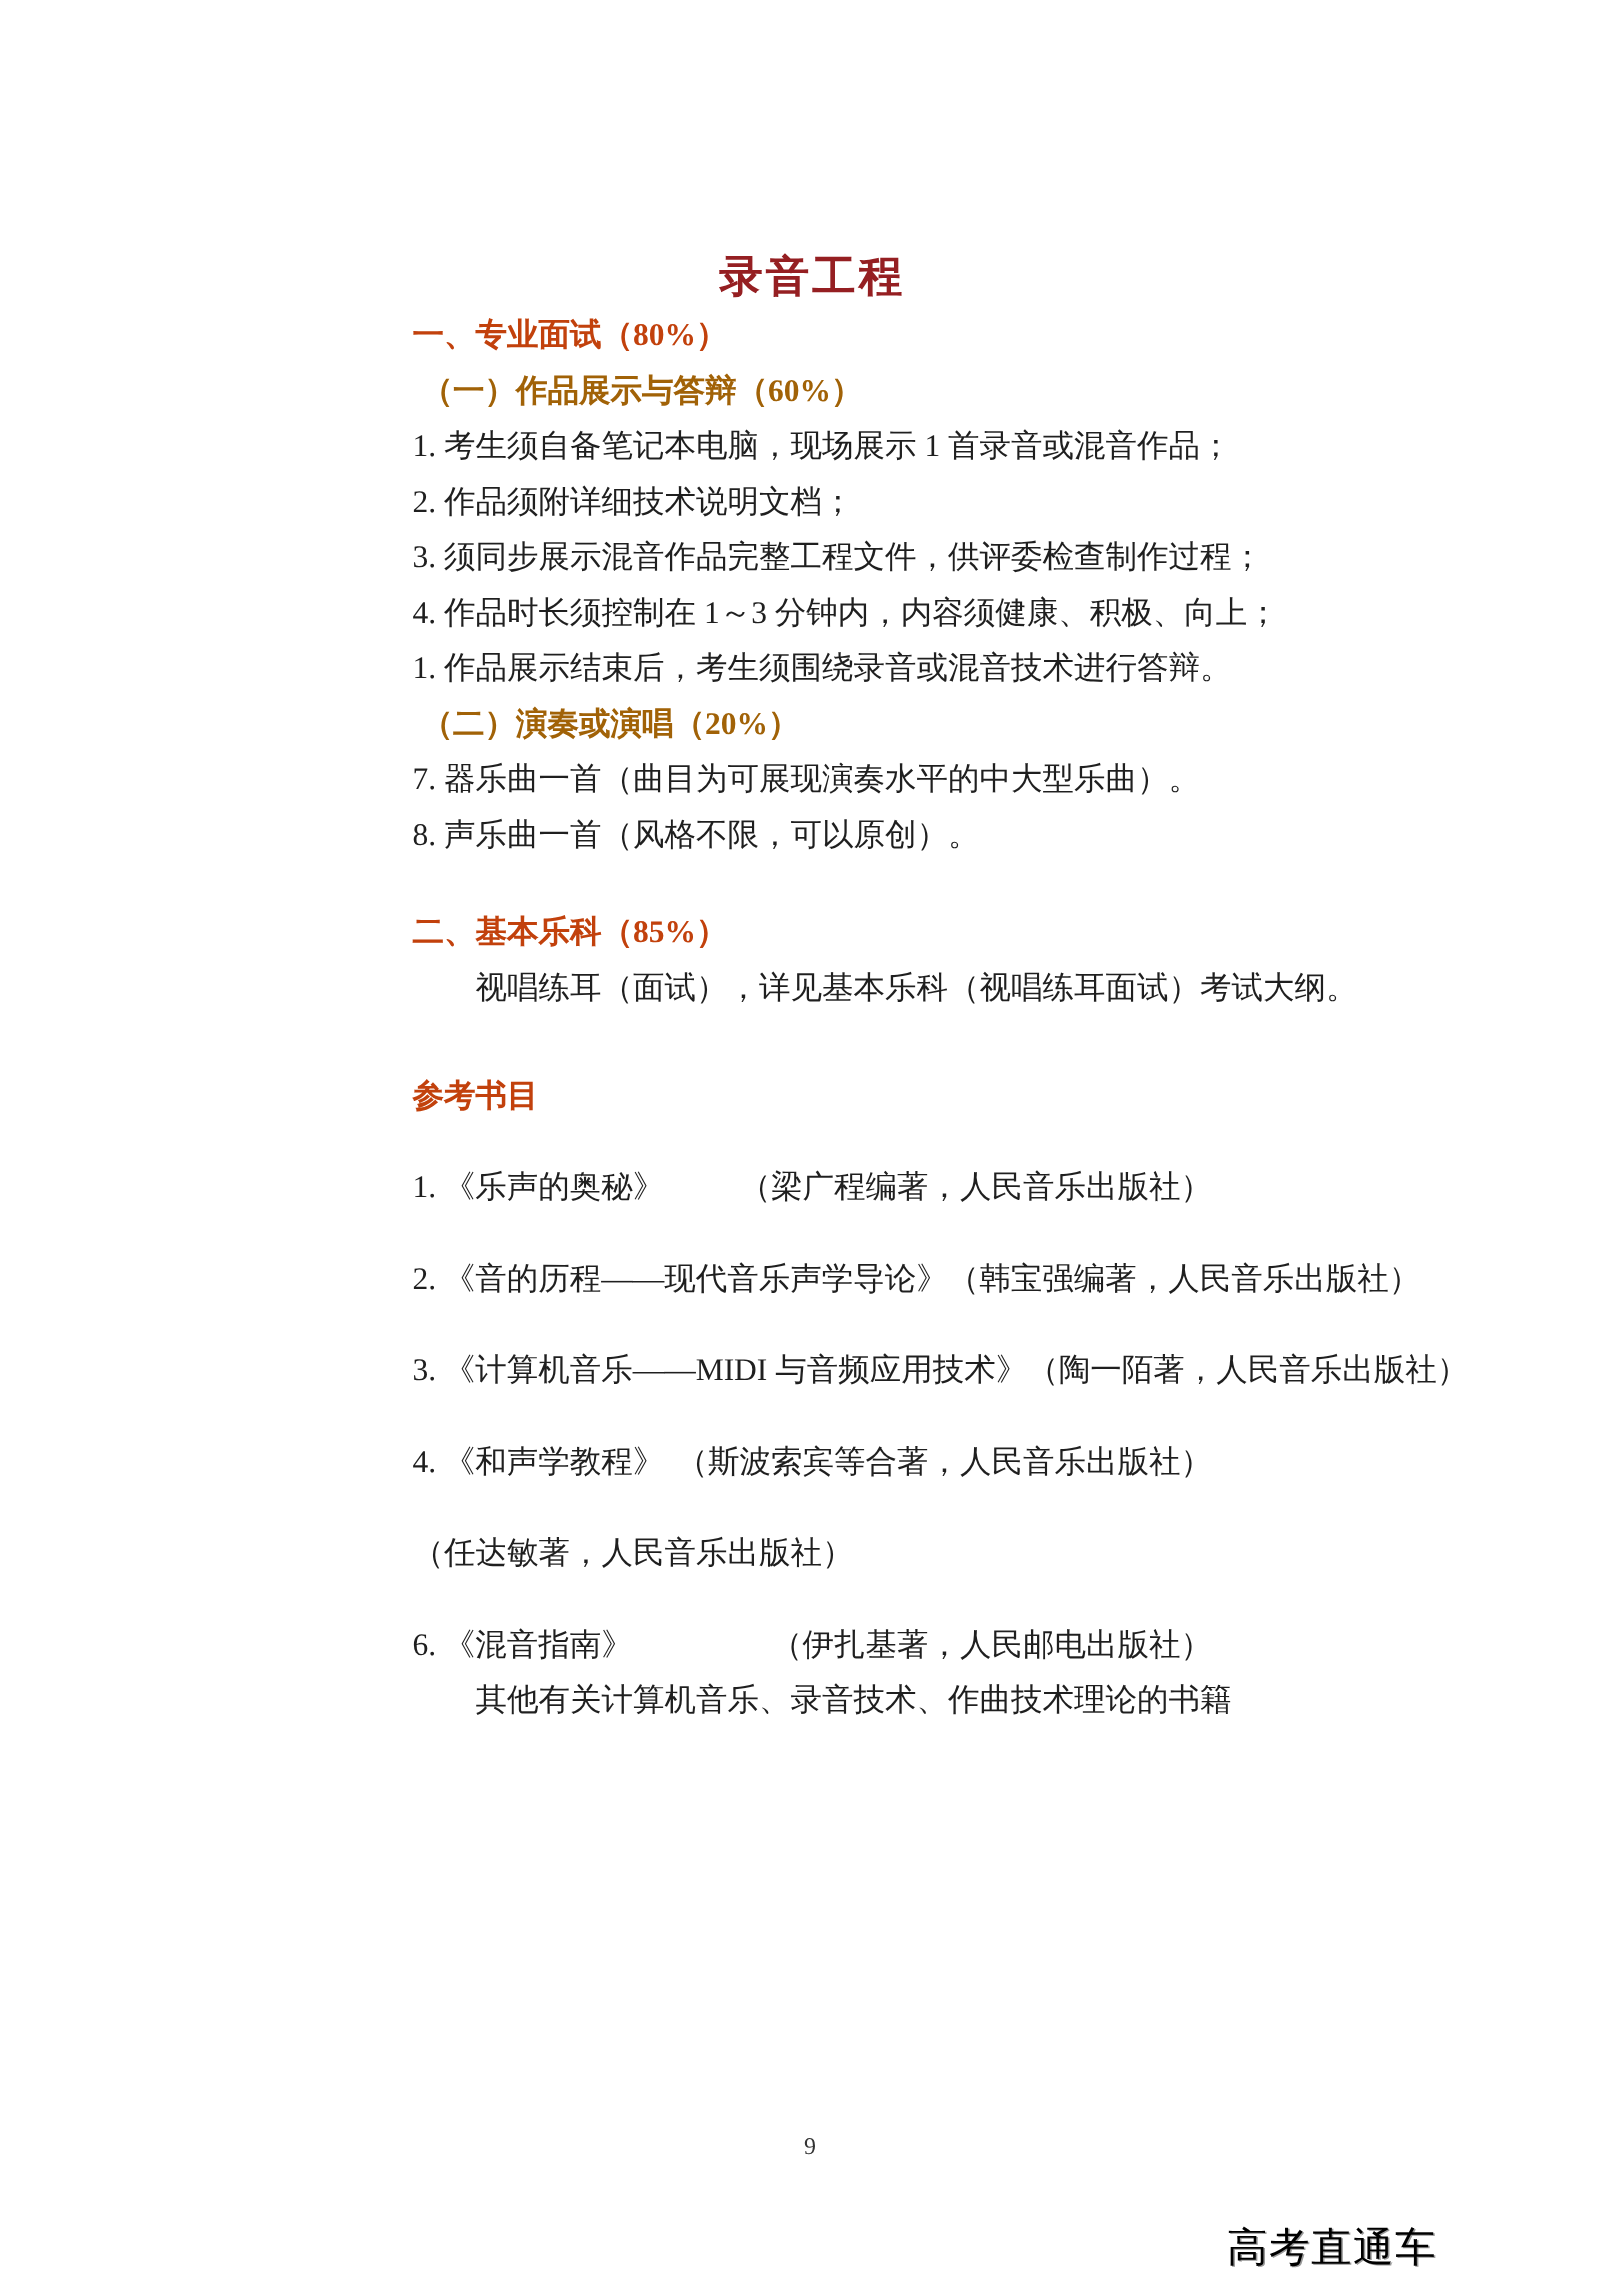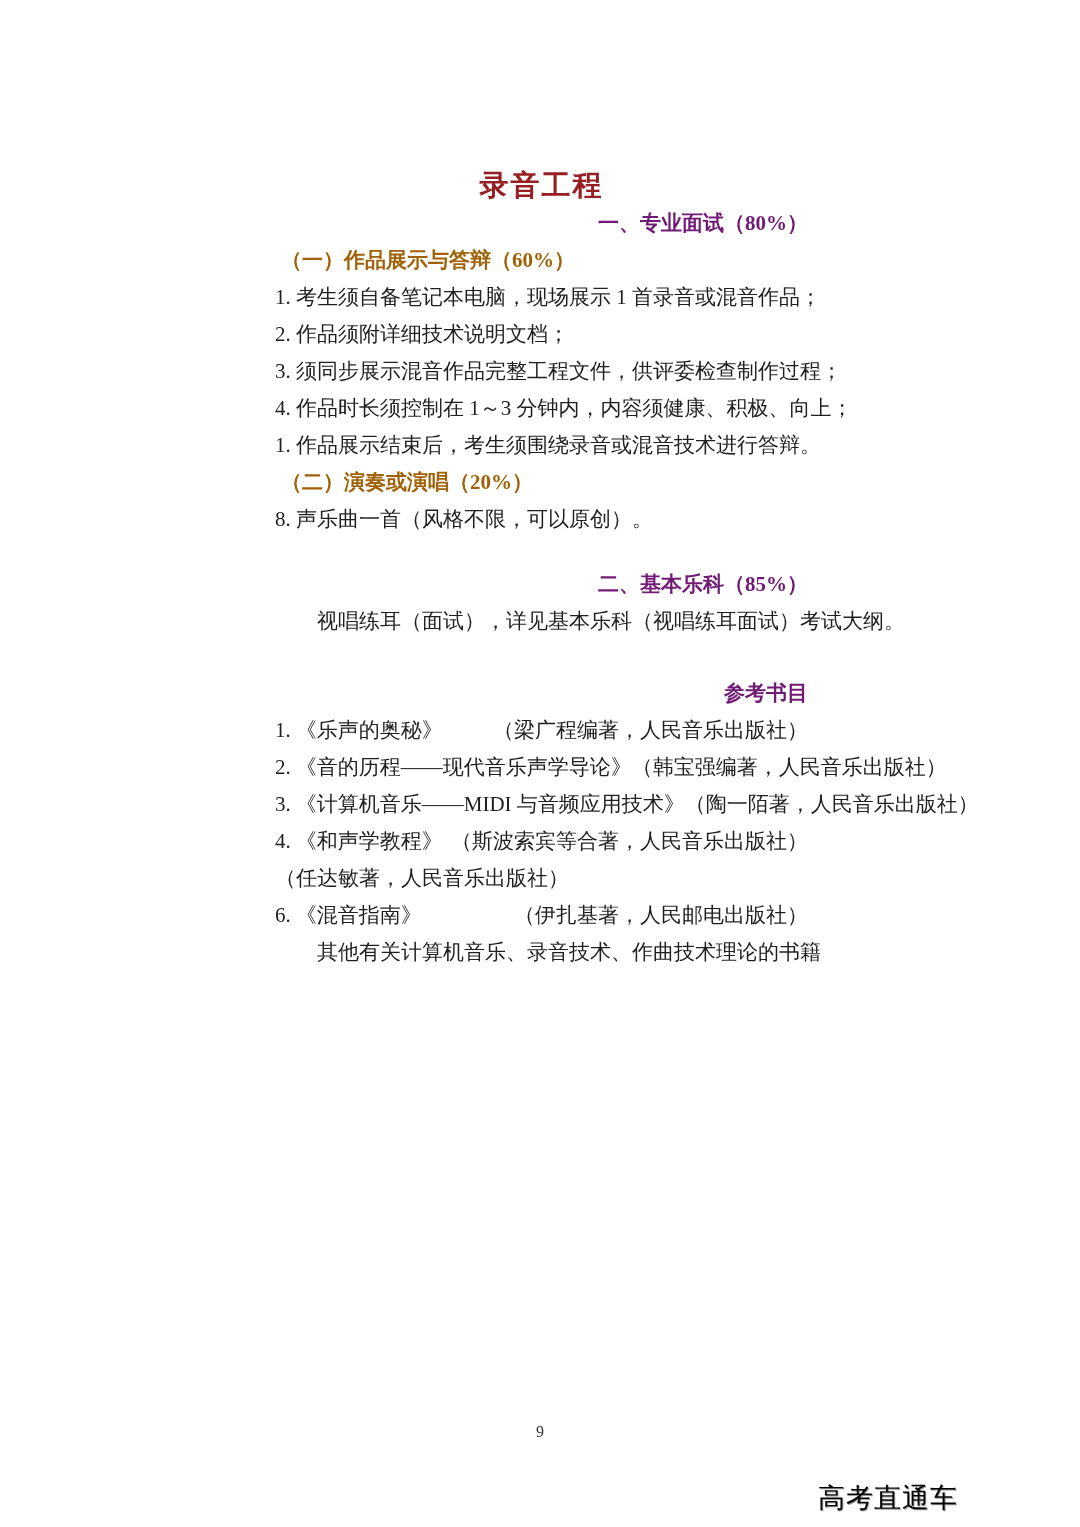--- a/index.html
+++ b/index.html
@@ -30,39 +30,39 @@
     letter-spacing: 2px;
   }
   .line {
     margin: 0;
     font-size: 21px;
     line-height: 37px;
     white-space: nowrap;
   }
   .h-main {
     font-weight: bold;
-    color: #701a75;
-    text-align: right;
+    color: #c2410c;
   }
   .h-sub {
     font-weight: bold;
     color: #a16207;
     padding-left: 6px;
   }
   .indent {
     padding-left: 42px;
   }
   .spacer-a { height: 28px; }
   .spacer-b { height: 35px; }
   .book-row {
     display: flex;
     justify-content: space-between;
     align-items: baseline;
     font-size: 21px;
     line-height: 37px;
+    margin-top: 24px;
   }
   .book-left { white-space: nowrap; }
   .book-no { margin-right: 5px; }
   .book-publisher { white-space: nowrap; }
   .page-number {
     position: absolute;
     left: 0;
     right: 0;
     bottom: 86px;
     text-align: center;
@@ -95,20 +95,21 @@
     <p class="line h-sub">（一）作品展示与答辩（60%）</p>
 
     <p class="line">1. 考生须自备笔记本电脑，现场展示 1 首录音或混音作品；</p>
     <p class="line">2. 作品须附详细技术说明文档；</p>
     <p class="line">3. 须同步展示混音作品完整工程文件，供评委检查制作过程；</p>
     <p class="line">4. 作品时长须控制在 1～3 分钟内，内容须健康、积极、向上；</p>
     <p class="line">1. 作品展示结束后，考生须围绕录音或混音技术进行答辩。</p>
 
     <p class="line h-sub">（二）演奏或演唱（20%）</p>
 
+    <p class="line">7. 器乐曲一首（曲目为可展现演奏水平的中大型乐曲）。</p>
     <p class="line">8. 声乐曲一首（风格不限，可以原创）。</p>
 
     <div class="spacer-a"></div>
 
     <p class="line h-main">二、基本乐科（85%）</p>
     <p class="line indent">视唱练耳（面试），详见基本乐科（视唱练耳面试）考试大纲。</p>
 
     <div class="spacer-b"></div>
 
     <p class="line h-main">参考书目</p>

